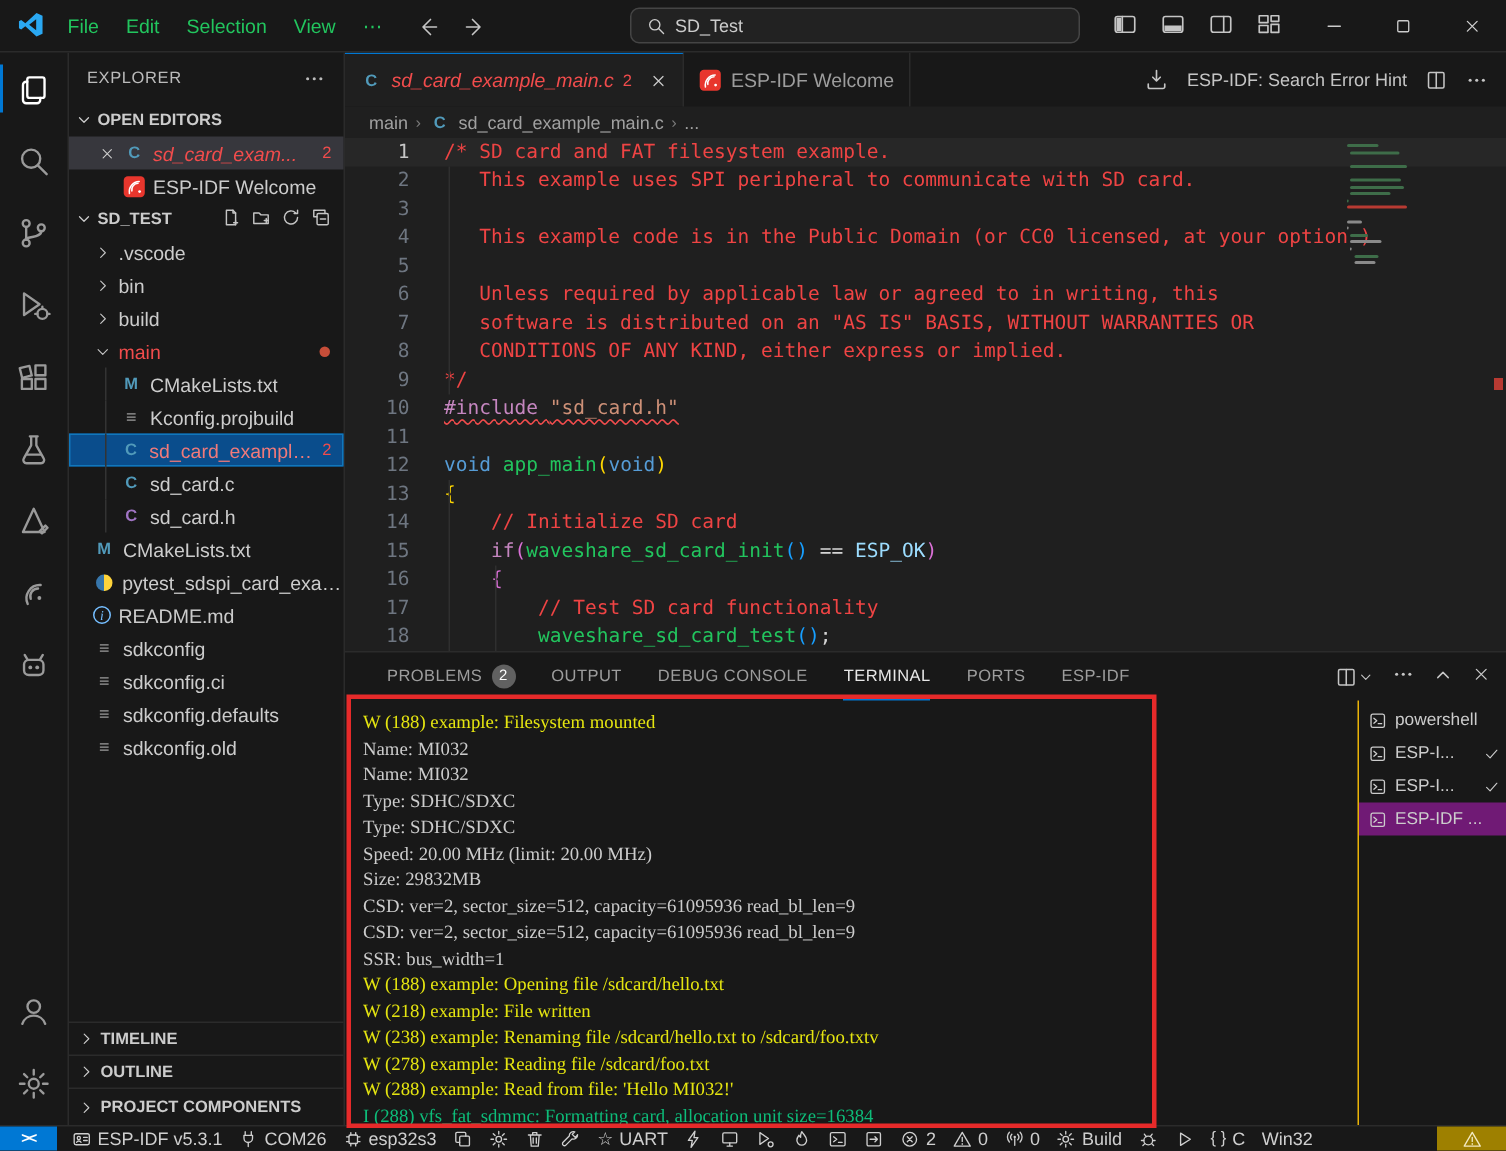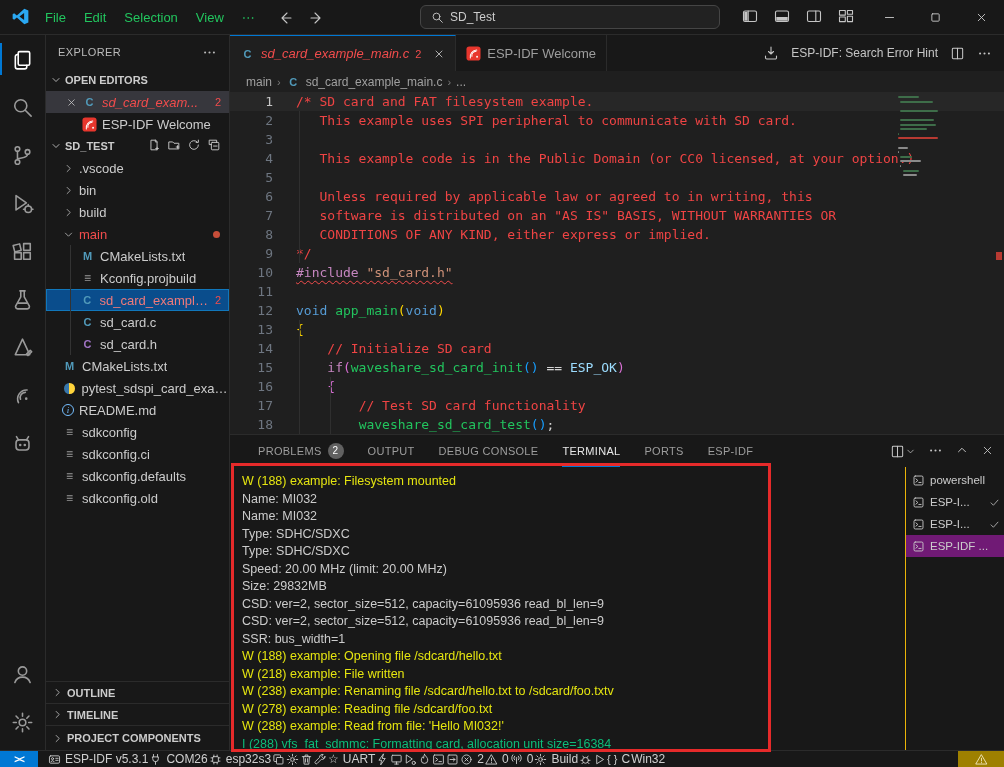--- a/index.html
+++ b/index.html
@@ -78,31 +78,31 @@
 .mm{position:absolute;height:2px;border-radius:1px}
 .ruler-mark{position:absolute;right:2px;top:160px;width:6px;height:8px;background:#b83a32}
 
 
 .panel{position:absolute;left:230px;right:0;top:434px;bottom:17px;background:#181818;border-top:1px solid #2b2b2b;z-index:2}
 .ptabs{height:32px;display:flex;align-items:center;gap:24px;padding-left:28px;font-size:11px;letter-spacing:.3px;color:#9d9d9d}
 .ptab{height:32px;display:flex;align-items:center;gap:6px;border-bottom:1px solid transparent}
 .ptab.active{color:#e7e7e7;border-bottom-color:var(--accent)}
 .pbadge{width:16px;height:16px;border-radius:50%;background:#616161;color:#ffffff;font-size:10px;display:flex;align-items:center;justify-content:center}
 .pacts{margin-left:auto;display:flex;align-items:center;gap:12px;padding-right:10px;color:#c5c5c5}
-.termarea{position:absolute;left:0;right:99px;top:32px;bottom:0;padding:6px 0 0 12px;font-family:Liberation Sans, sans-serif;font-size:12.5px;line-height:17.5px;overflow:hidden}
+.termarea{position:absolute;left:0;right:99px;top:32px;bottom:0;padding:6px 0 0 12px;font-family:Liberation Serif, serif;font-size:12.5px;line-height:17.5px;overflow:hidden}
 .t-y{color:var(--term-yellow)}.t-w{color:#cccccc}.t-g{color:var(--term-green)}
 .termside{position:absolute;right:0;top:32px;width:99px;bottom:0;border-left:1px solid #eab308;padding-top:2px}
 .trow{height:22px;display:flex;align-items:center;gap:5px;padding:0 4px 0 6px;font-size:11.5px;color:#cccccc;white-space:nowrap;overflow:hidden}
 .trow.selected{background:#701a75}
 .trow .tchk{margin-left:auto;color:#cccccc}
 
 
 .statusbar{position:absolute;left:0;right:0;bottom:0;height:17px;background:#181818;border-top:1px solid #2b2b2b;display:flex;align-items:center;font-size:12px;color:#cfcfcf;z-index:6}
 .remote{width:38px;height:17px;background:var(--accent);color:#ffffff;display:flex;align-items:center;justify-content:center;font-size:10px;font-weight:bold;letter-spacing:-1px}
-.sitems{display:flex;align-items:center;gap:1px;padding-left:10px;white-space:nowrap}
+.sitems{display:flex;align-items:center;gap:11px;padding-left:10px;white-space:nowrap}
 .sitem{display:flex;align-items:center;gap:4px}
 .txtic{font-size:11px}
 .warnbadge{margin-left:auto;width:46px;height:17px;background:#9e8000;display:flex;align-items:center;justify-content:center;color:#f3e9c0}
 
 
 .annotation{position:absolute;left:231px;top:463px;width:540px;height:289px;border:3px solid var(--ann);z-index:50;pointer-events:none}
 </style>
 </head>
 <body>
 
@@ -484,31 +484,31 @@
     </div>
   <div class="sb-bottom" id="sbBottom">
       <div class="sb-sec">
         <span class="icon">
           <span class="icon">
             <svg viewBox="0 0 16 16" width="11" height="11" fill="none" stroke="currentColor" stroke-width="1.1" stroke-linecap="round" stroke-linejoin="round">
               <path d="M6 3.5 10.5 8 6 12.5"></path>
             </svg>
           </span>
         </span>
+        <span>TIMELINE</span>
+      </div>
+      <div class="sb-sec">
+        <span class="icon">
+          <span class="icon">
+            <svg viewBox="0 0 16 16" width="11" height="11" fill="none" stroke="currentColor" stroke-width="1.1" stroke-linecap="round" stroke-linejoin="round">
+              <path d="M6 3.5 10.5 8 6 12.5"></path>
+            </svg>
+          </span>
+        </span>
         <span>OUTLINE</span>
-      </div>
-      <div class="sb-sec">
-        <span class="icon">
-          <span class="icon">
-            <svg viewBox="0 0 16 16" width="11" height="11" fill="none" stroke="currentColor" stroke-width="1.1" stroke-linecap="round" stroke-linejoin="round">
-              <path d="M6 3.5 10.5 8 6 12.5"></path>
-            </svg>
-          </span>
-        </span>
-        <span>TIMELINE</span>
       </div>
       <div class="sb-sec">
         <span class="icon">
           <span class="icon">
             <svg viewBox="0 0 16 16" width="11" height="11" fill="none" stroke="currentColor" stroke-width="1.1" stroke-linecap="round" stroke-linejoin="round">
               <path d="M6 3.5 10.5 8 6 12.5"></path>
             </svg>
           </span>
         </span>
         <span>PROJECT COMPONENTS</span>

